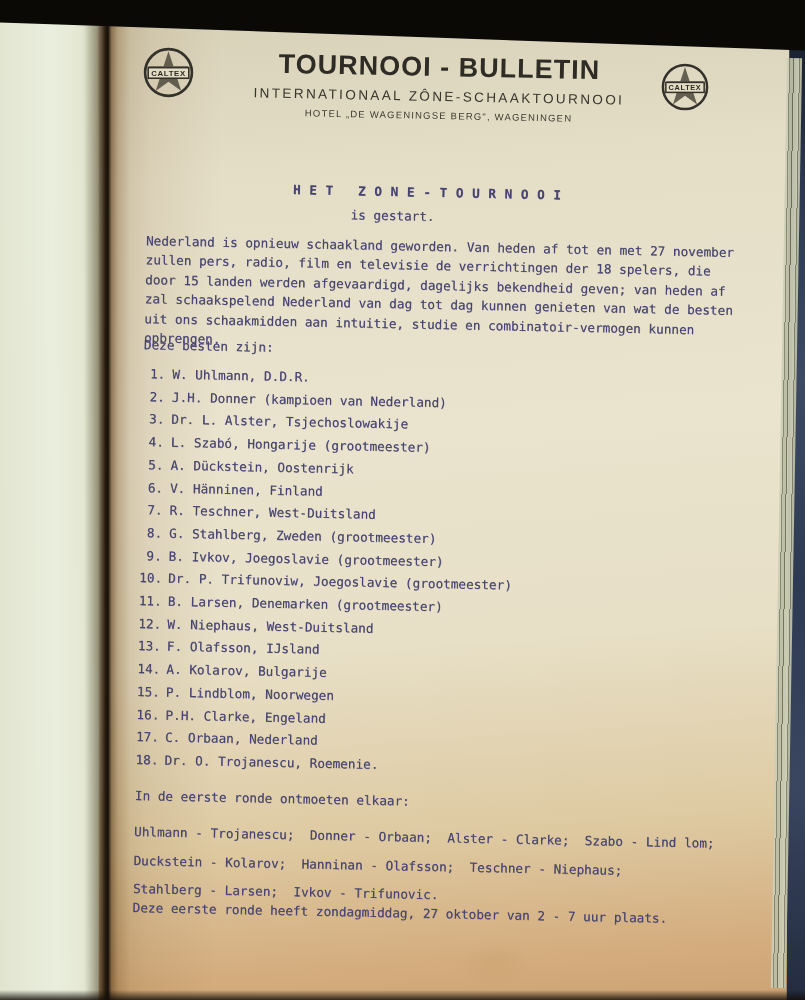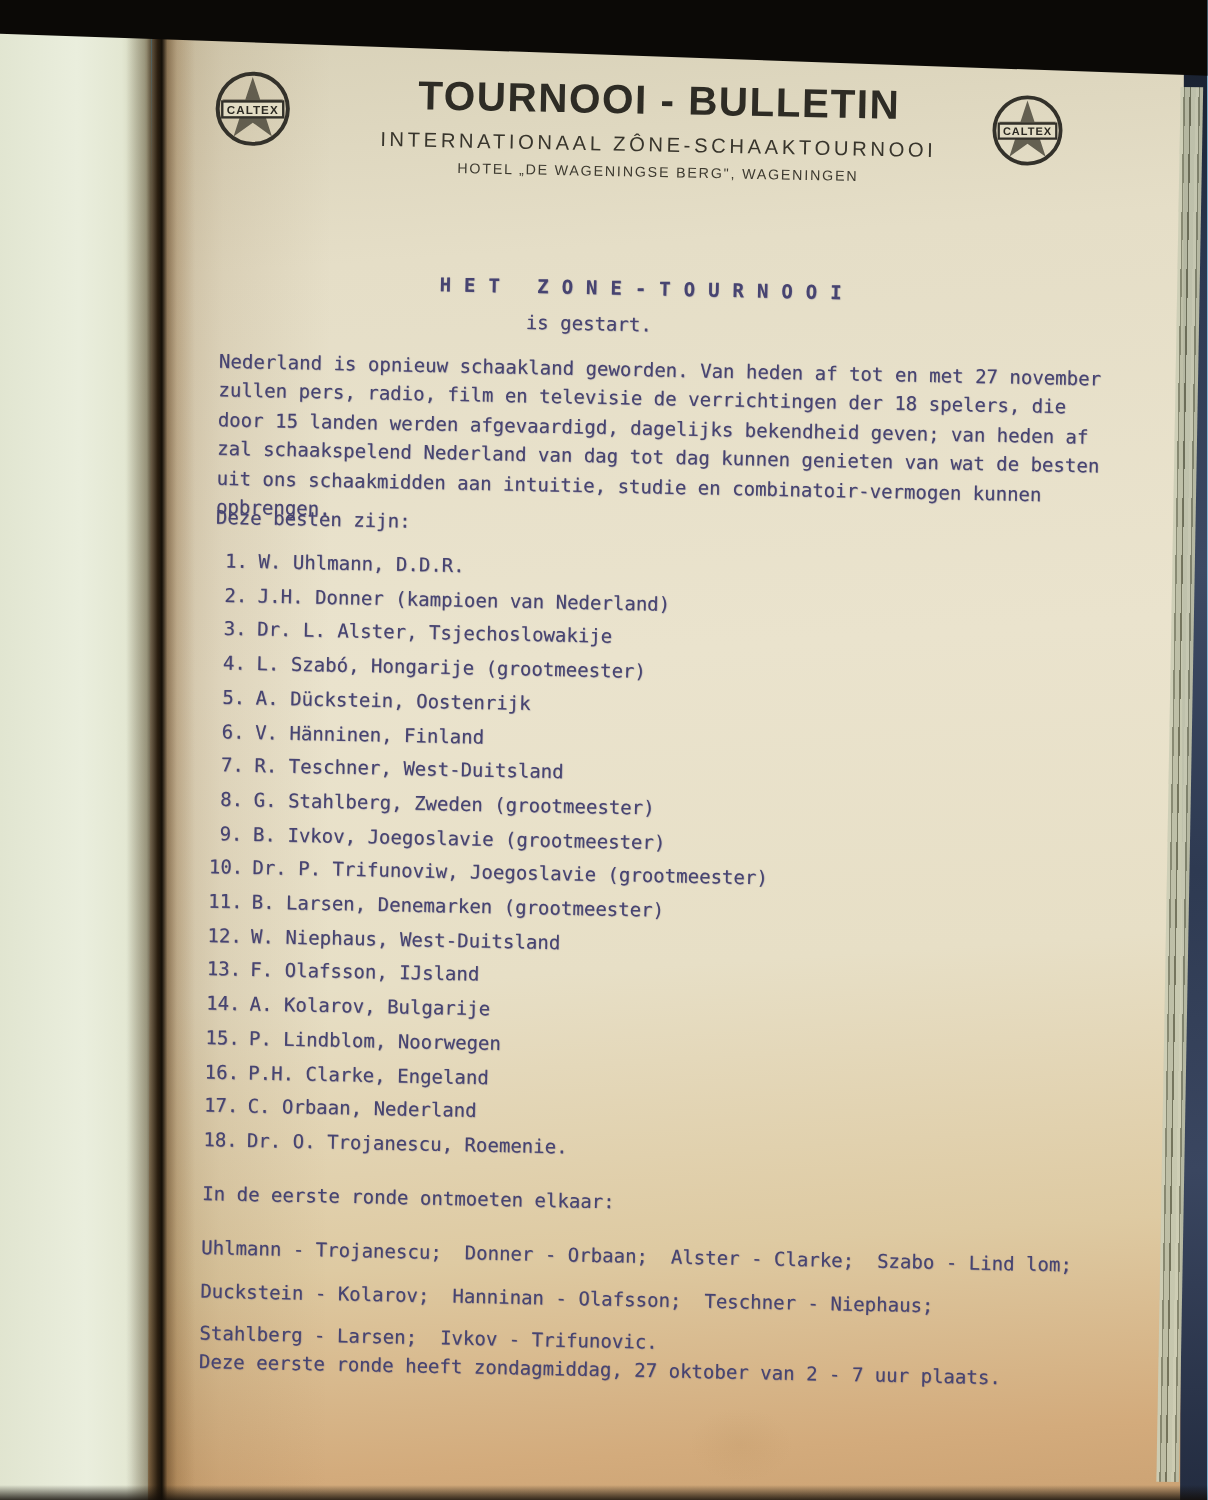--- a/index.html
+++ b/index.html
@@ -1,19 +1,19 @@
 <!DOCTYPE html>
 <html><head>
 <meta charset="utf-8">
 <style>
   html,body{margin:0;padding:0;}
   .scene{
     position:relative;
     width:805px;height:1000px;
-    background:#7dd3fc;
+    background:#f9a8d4;
     overflow:hidden;
     font-family:"DejaVu Sans Mono", monospace;
   }
   
   .spine-right{
     position:absolute;right:0;top:0;width:34px;height:100%;
     background:linear-gradient(180deg,#141a26 0%,#2c3850 18%,#3d4a63 38%,#2e3a52 58%,#3a4660 78%,#232c40 100%);
   }
   
   .left-page{

